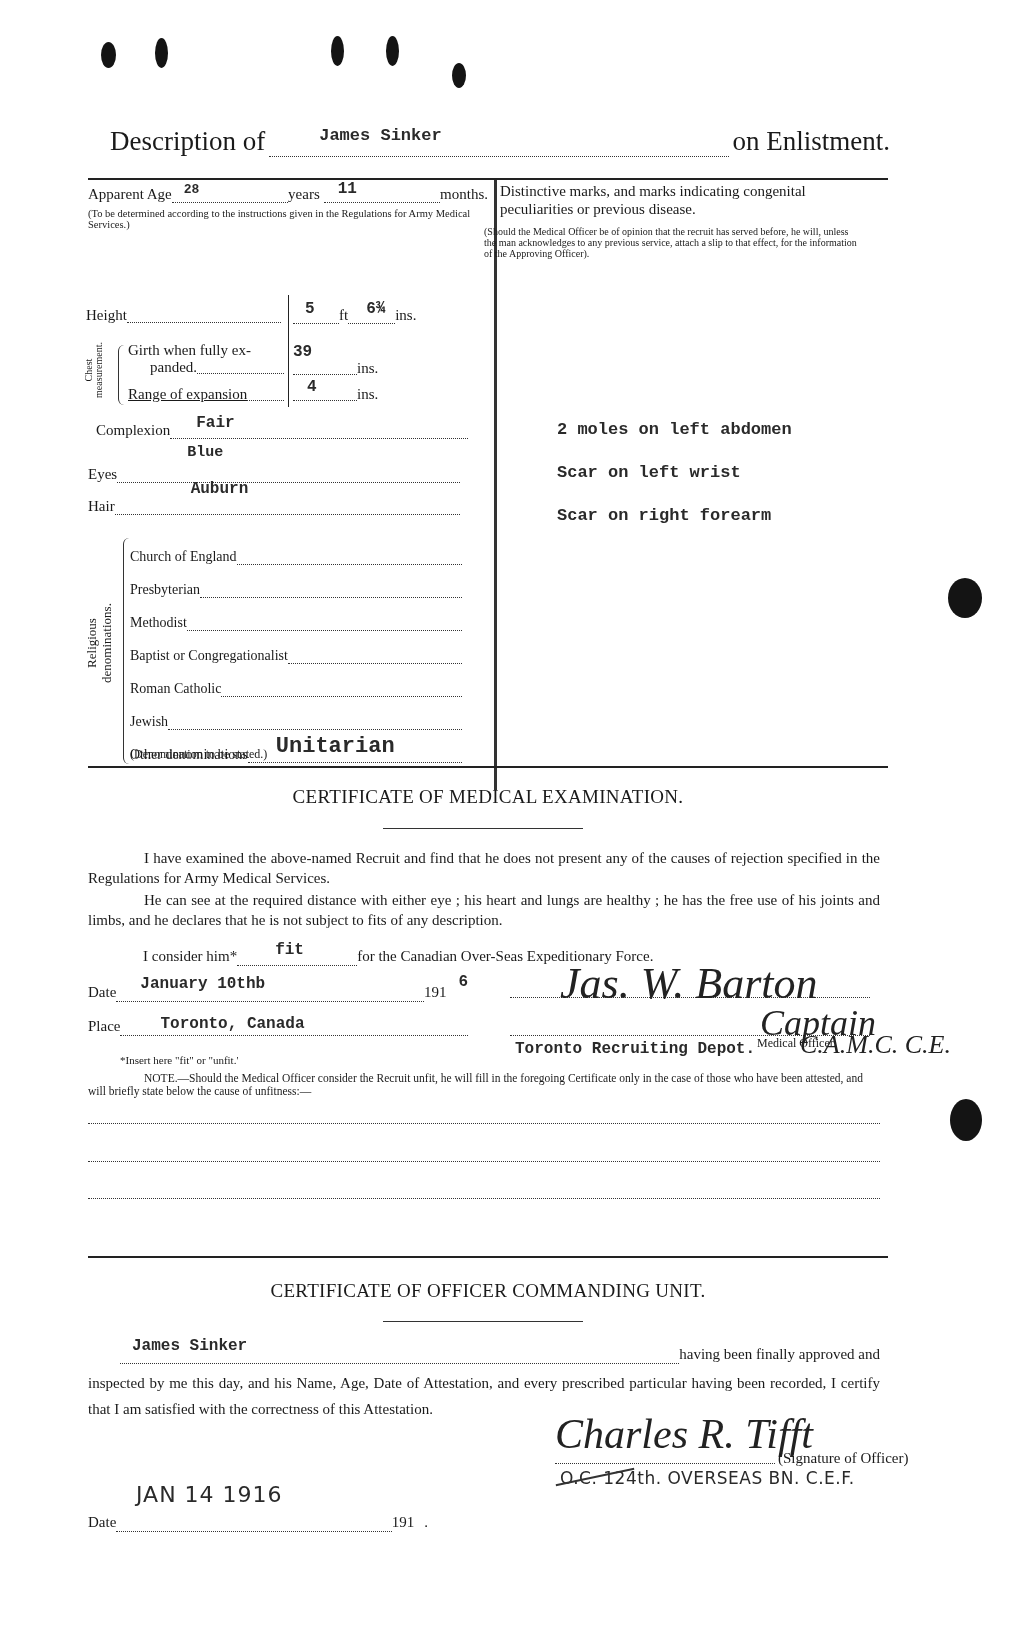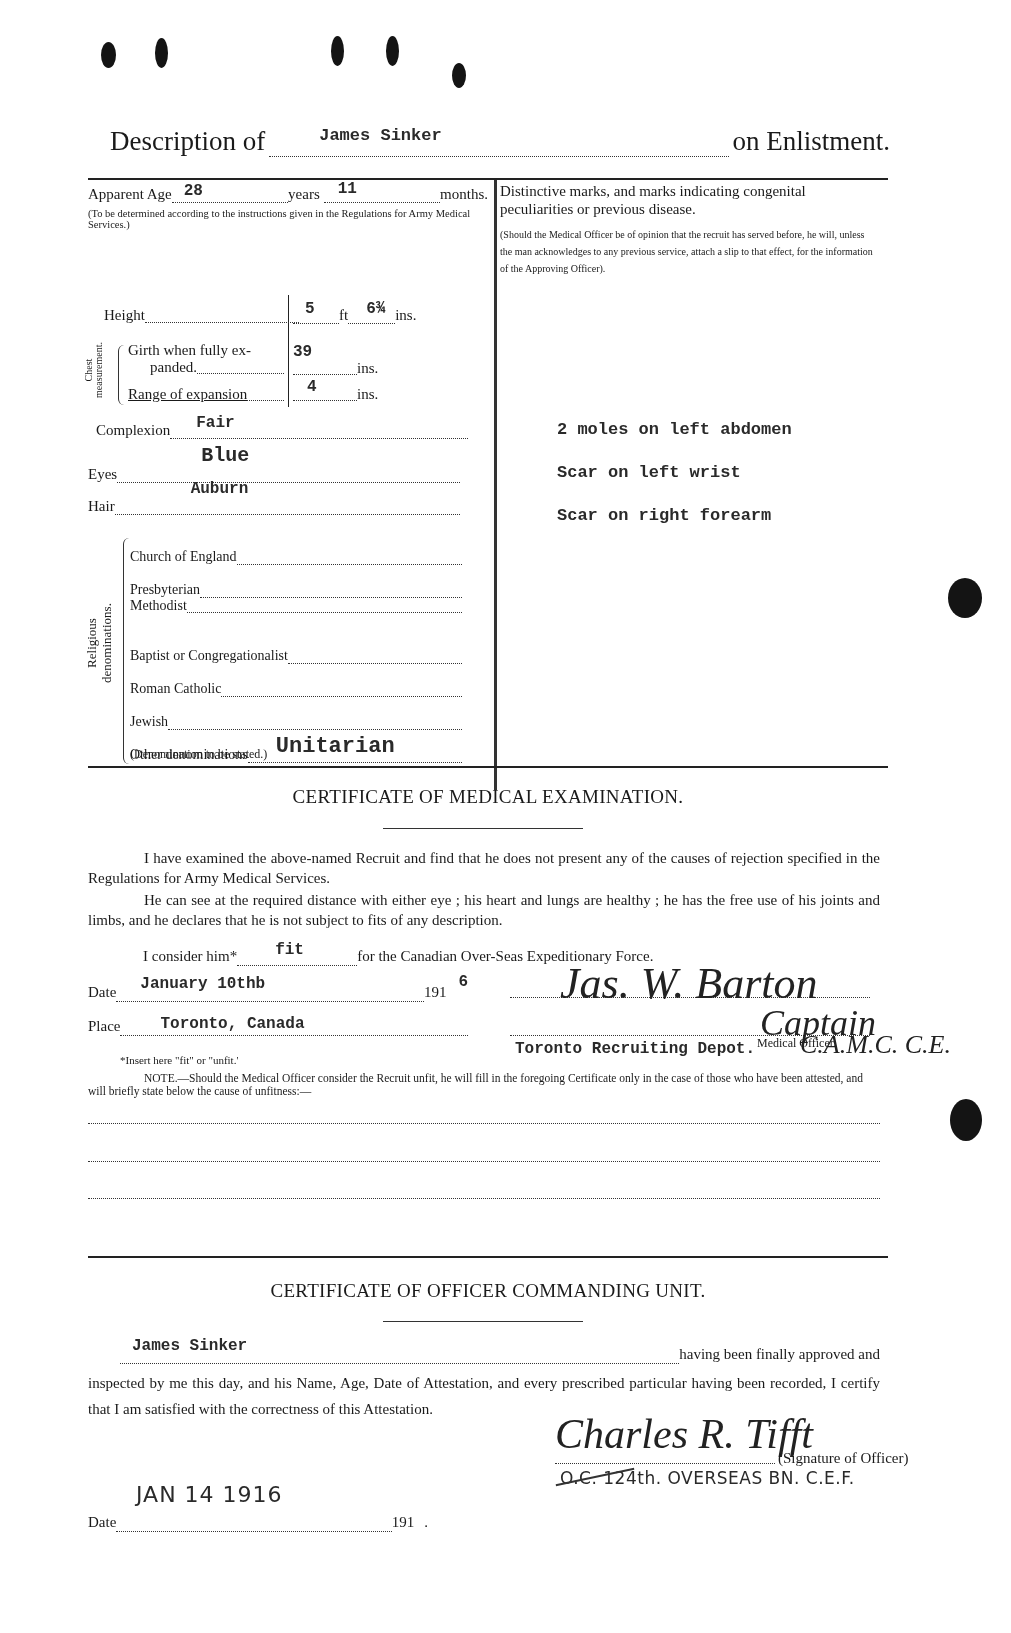--- a/index.html
+++ b/index.html
@@ -38,32 +38,32 @@
   <span>on Enlistment.</span>
 </div>
 
 <div class="rule" style="left:88px;top:178px;width:800px;"></div>
 
 <div class="vrule" style="left:494px;top:180px;height:610px;width:3px;background:#333;"></div>
 
 <div class="abs serif label" style="left:88px;top:186px;width:400px;display:flex;align-items:flex-end;">
   <span>Apparent Age</span>
   <span class="dots" style="flex:1;position:relative;height:16px;">
-    <span class="type" style="position:absolute;left:12px;top:-4px;font-size:16px;">28</span>
+    <span class="type" style="position:absolute;left:12px;top:-4px;font-size:13px;">28</span>
   </span>
   <span>years</span>
   <span class="dots" style="flex:1;position:relative;height:16px;margin-left:4px;">
     <span class="type" style="position:absolute;left:14px;top:-6px;font-size:16px;">11</span>
   </span>
   <span>months.</span>
 </div>
 <div class="abs serif small" style="left:88px;top:208px;width:390px;">(To be determined according to the instructions given in the Regulations for Army Medical Services.)</div>
 
 <div class="vrule" style="left:288px;top:295px;height:112px;"></div>
-<div class="abs serif label" style="left:104px;top:307px;width:195px;display:flex;justify-content:flex-end;">
+<div class="abs serif label" style="left:86px;top:307px;width:195px;display:flex;justify-content:flex-end;">
   <span>Height</span>
   <span class="dots" style="flex:1;height:15px;"></span>
 </div>
 <div class="abs serif label" style="left:293px;top:307px;width:150px;display:flex;align-items:flex-end;">
   <span class="dots" style="width:46px;height:15px;position:relative;">
     <span class="type" style="position:absolute;left:12px;top:-8px;font-size:16px;">5</span>
   </span>
   <span>ft</span>
   <span class="dots" style="width:47px;height:15px;position:relative;">
     <span class="type" style="position:absolute;left:18px;top:-8px;font-size:16px;">6¾</span>
@@ -99,21 +99,21 @@
 
 <div class="abs serif label" style="left:96px;top:422px;width:372px;display:flex;">
   <span>Complexion</span>
   <span class="dots" style="flex:1;height:16px;position:relative;">
     <span class="type" style="position:absolute;left:26px;top:-8px;font-size:16px;">Fair</span>
   </span>
 </div>
 <div class="abs serif label" style="left:88px;top:466px;width:372px;display:flex;">
   <span>Eyes</span>
   <span class="dots" style="flex:1;height:16px;position:relative;">
-    <span class="type" style="position:absolute;left:84px;top:-22px;font-size:20px;">Blue</span>
+    <span class="type" style="position:absolute;left:70px;top:-22px;font-size:15px;">Blue</span>
   </span>
 </div>
 <div class="abs serif label" style="left:88px;top:498px;width:372px;display:flex;">
   <span>Hair</span>
   <span class="dots" style="flex:1;height:16px;position:relative;">
     <span class="type" style="position:absolute;left:76px;top:-18px;font-size:16px;">Auburn</span>
   </span>
 </div>
 
 <div class="abs serif" style="left:84px;top:590px;width:40px;height:110px;font-size:13px;line-height:15px;">
@@ -129,21 +129,21 @@
       <span class="dots" style="flex: 1 1 0%; height: 14px; position: relative;">
         <span class="type" style="position: absolute; left: 28px; top: -14px; font-size: 17px;"></span>
       </span>
     </div>
     <div style="display: flex; align-items: flex-end; height: 33px; position: relative;">
       <span>Presbyterian</span>
       <span class="dots" style="flex: 1 1 0%; height: 14px; position: relative;">
         <span class="type" style="position: absolute; left: 28px; top: -14px; font-size: 17px;"></span>
       </span>
     </div>
-    <div style="display: flex; height: 33px; position: relative;">
+    <div style="display: flex; align-items: flex-end; height: 33px; position: relative;">
       <span>Methodist</span>
       <span class="dots" style="flex: 1 1 0%; height: 14px; position: relative;">
         <span class="type" style="position: absolute; left: 28px; top: -14px; font-size: 17px;"></span>
       </span>
     </div>
     <div style="display: flex; align-items: flex-end; height: 33px; position: relative;">
       <span>Baptist or Congregationalist</span>
       <span class="dots" style="flex: 1 1 0%; height: 14px; position: relative;">
         <span class="type" style="position: absolute; left: 28px; top: -14px; font-size: 17px;"></span>
       </span>
@@ -163,21 +163,21 @@
     <div style="display: flex; align-items: flex-end; height: 33px; position: relative;">
       <span>Other denominations</span>
       <span class="dots" style="flex: 1 1 0%; height: 14px; position: relative;">
         <span class="type" style="position: absolute; left: 28px; top: -14px; font-size: 22px;">Unitarian</span>
       </span>
     </div>
   </div>
 <div class="abs serif" style="left:130px;top:747px;font-size:12px;">(Denomination to be stated.)</div>
 
 <div class="abs serif" style="left:500px;top:182px;width:380px;font-size:15px;line-height:18px;">Distinctive marks, and marks indicating congenital peculiarities or previous disease.</div>
-<div class="abs serif small" style="left:500px;top:226px;width:378px;font-size:10px;line-height:17px;">(Should the Medical Officer be of opinion that the recruit has served before, he will, unless the man acknowledges to any previous service, attach a slip to that effect, for the information of the Approving Officer).</div>
+<div class="abs serif small" style="left:484px;top:226px;width:378px;font-size:10px;line-height:11px;">(Should the Medical Officer be of opinion that the recruit has served before, he will, unless the man acknowledges to any previous service, attach a slip to that effect, for the information of the Approving Officer).</div>
 <div id="marks-list" class="abs type" style="left:557px;top:408px;width:320px;font-size:17px;line-height:43px;">
     <div>2 moles on left abdomen</div>
     <div>Scar on left wrist</div>
     <div>Scar on right forearm</div>
   </div>
 
 <div class="rule" style="left:88px;top:766px;width:800px;"></div>
 
 <div class="abs serif heading" style="left:88px;top:786px;width:800px;text-align:center;">CERTIFICATE OF MEDICAL EXAMINATION.</div>
 <div class="abs" style="left:383px;top:828px;width:200px;height:1px;background:#333;"></div>

